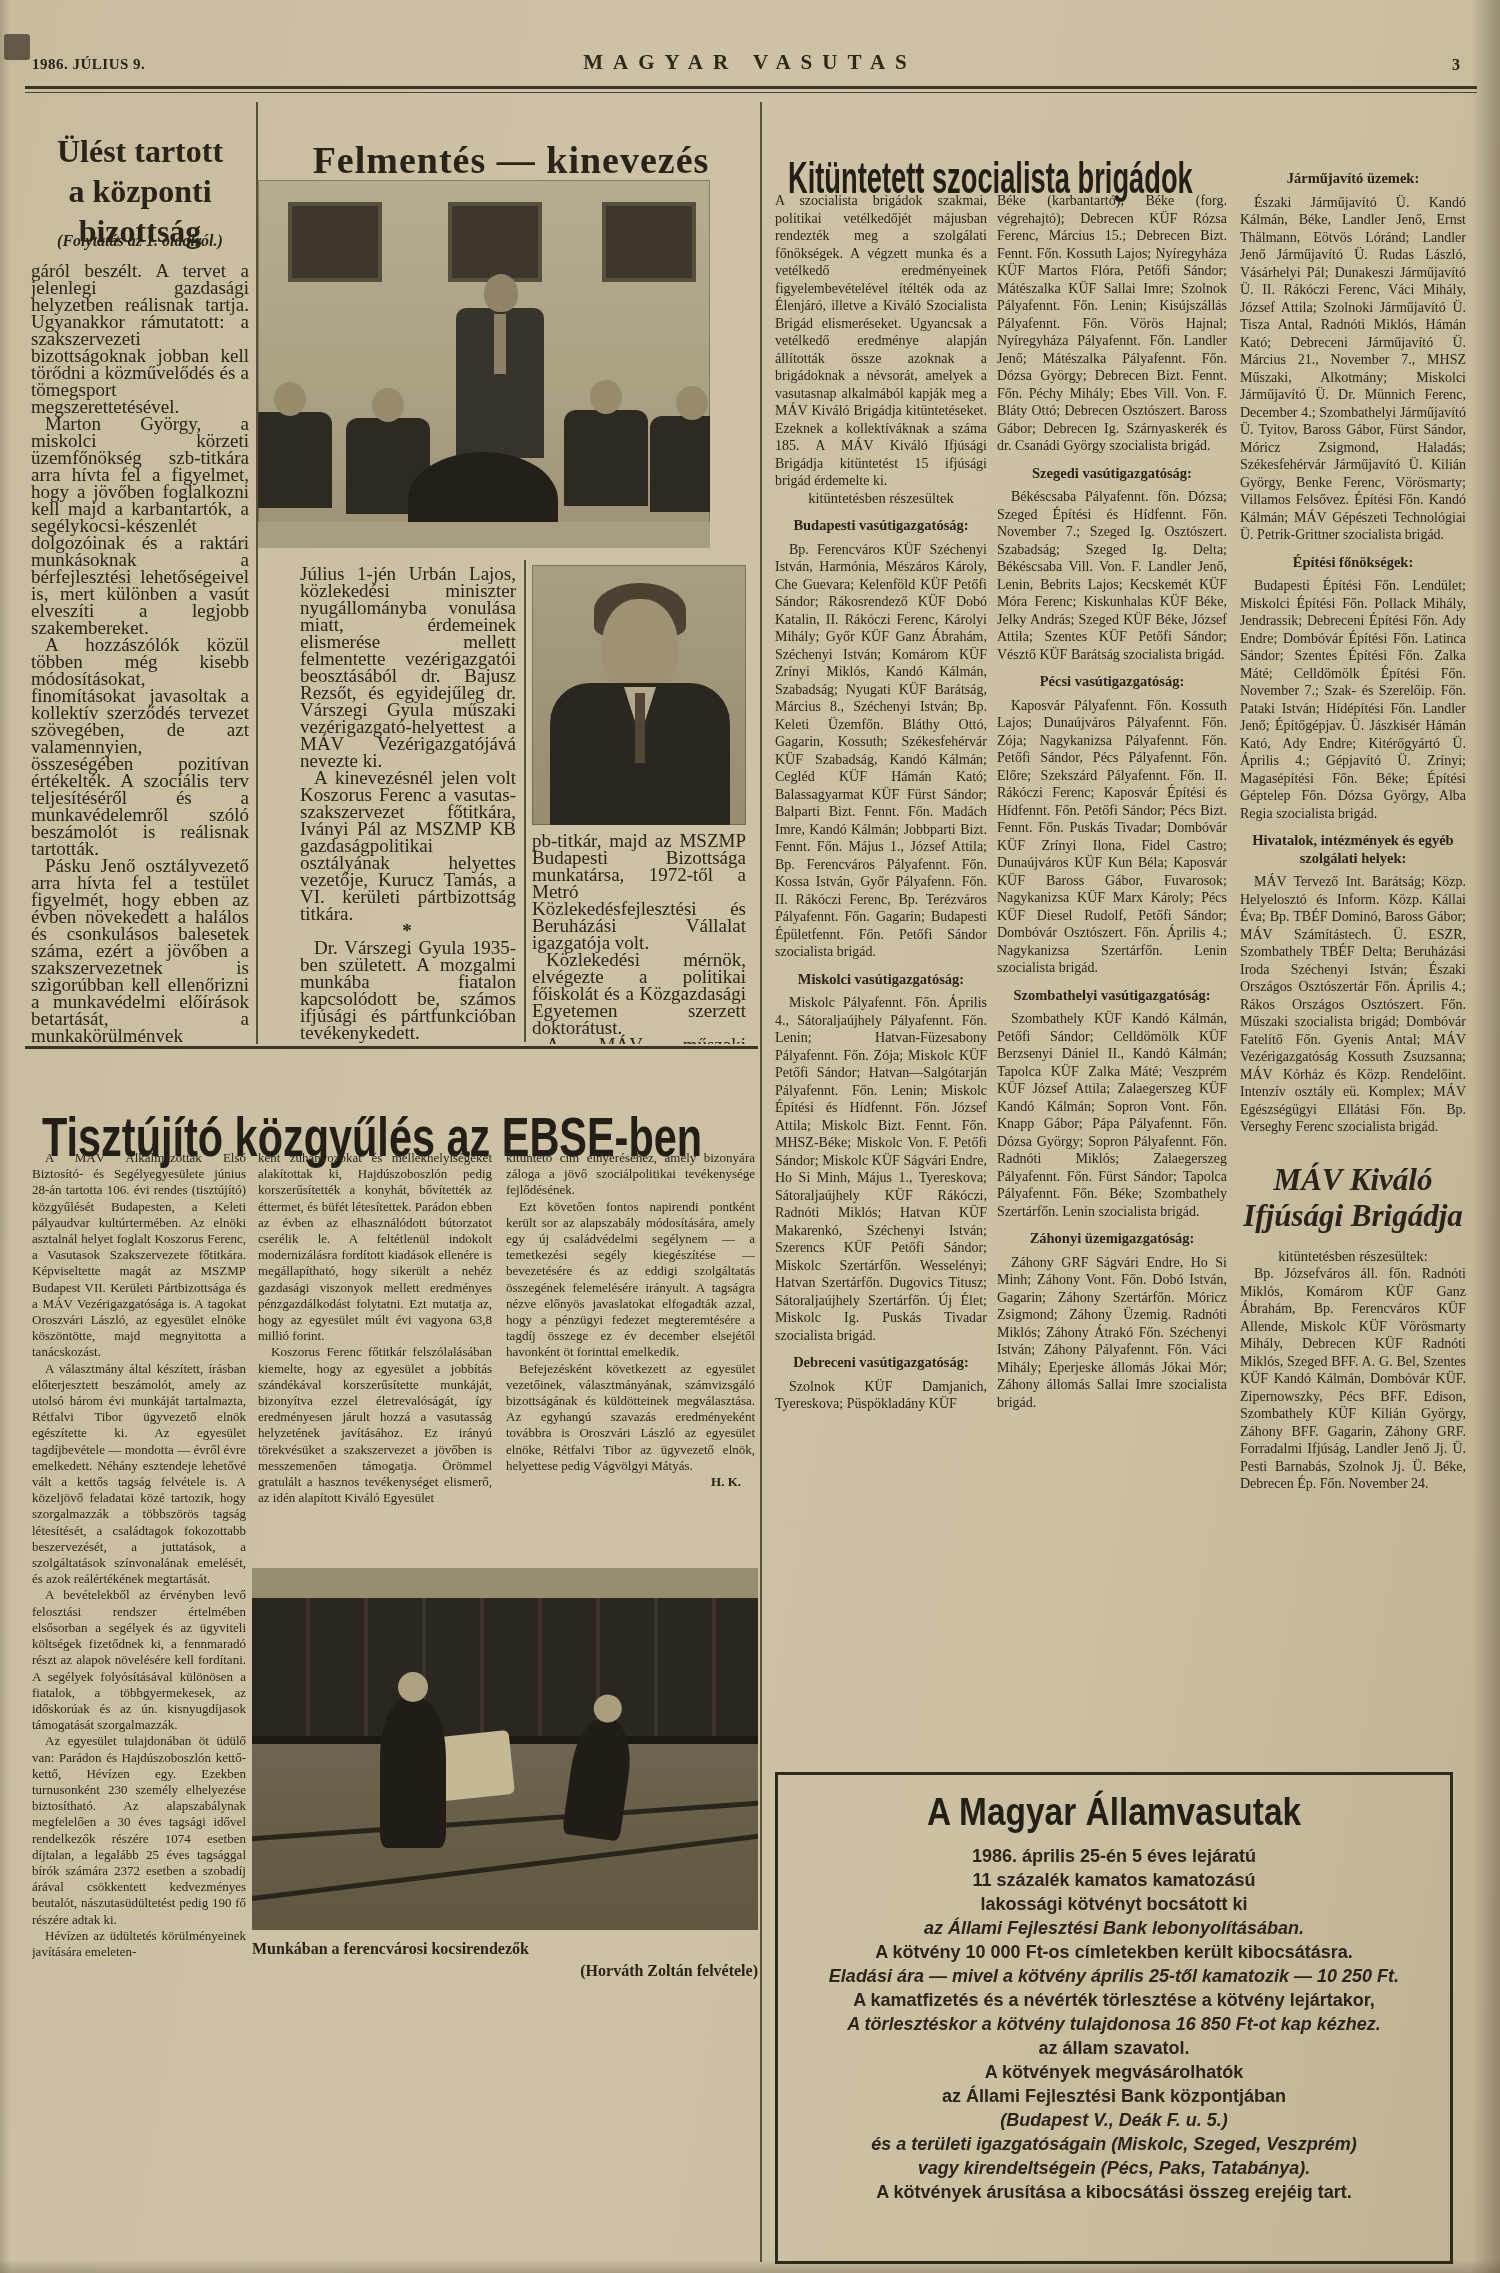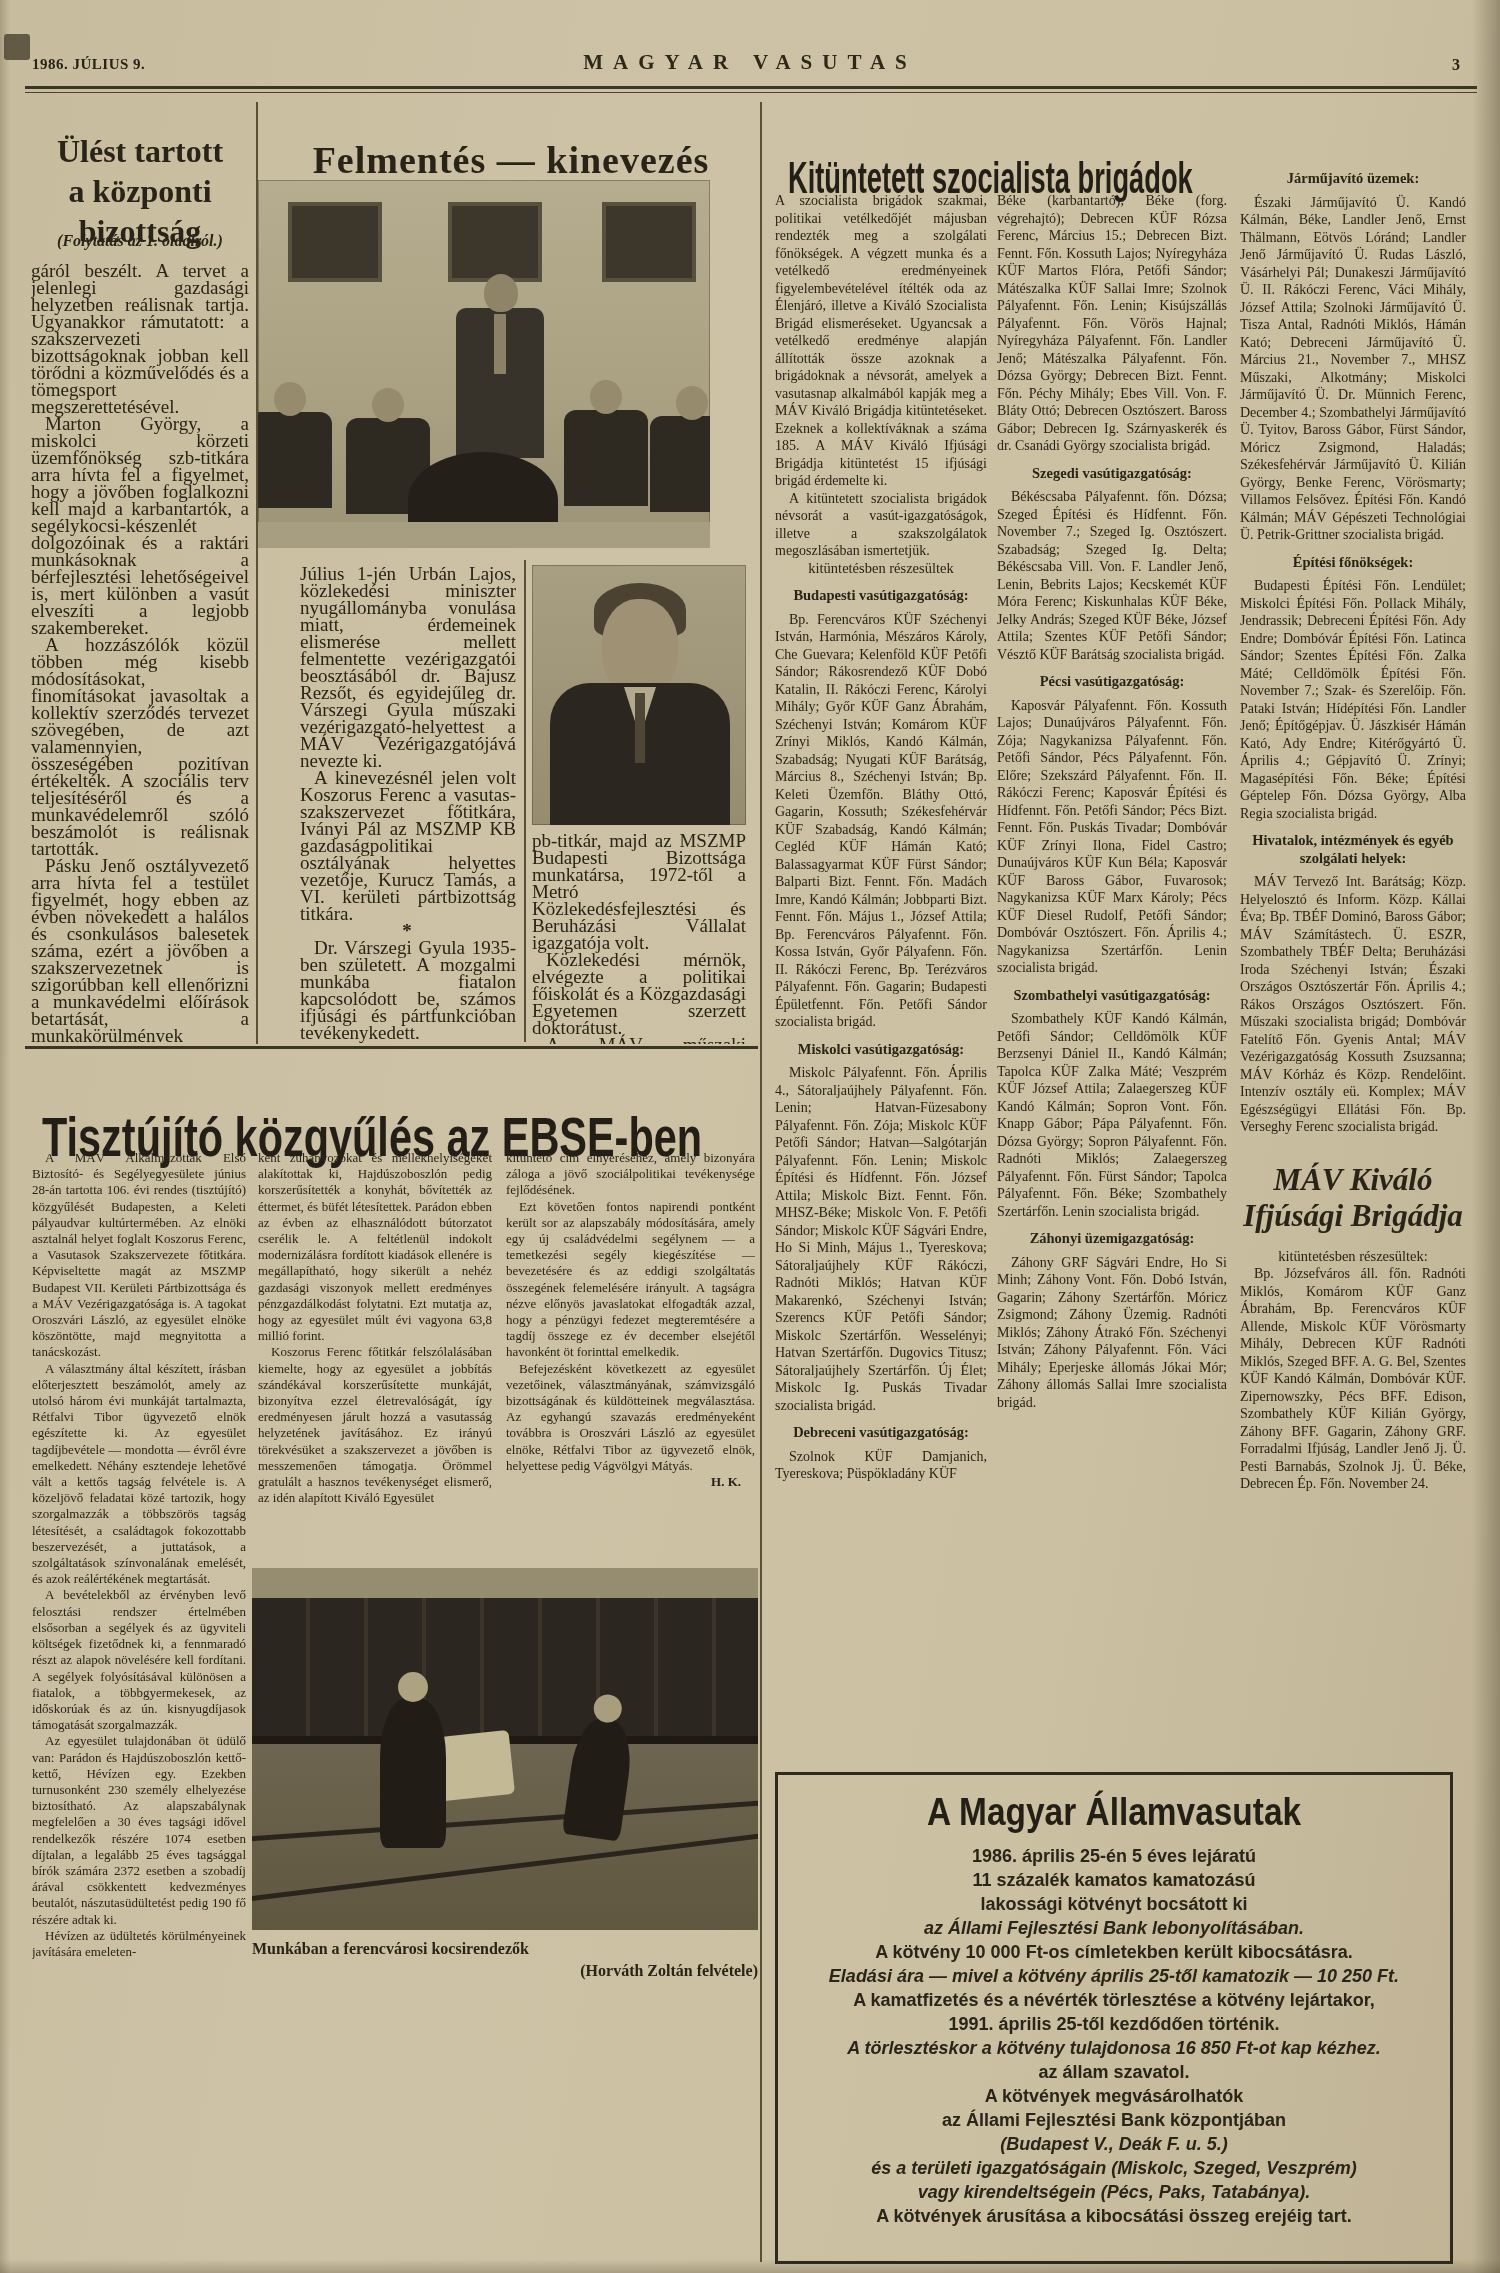--- a/index.html
+++ b/index.html
@@ -161,21 +161,20 @@
     <p>pb-titkár, majd az MSZMP Budapesti Bizottsága munkatársa, 1972-től a Metró Közlekedésfejlesztési és Beruházási Vállalat igazgatója volt.</p>
     <p>Közlekedési mérnök, elvégezte a politikai főiskolát és a Közgazdasági Egyetemen szerzett doktorátust.</p>
     <p>A MÁV műszaki vezérigazgató-helyettesi beosztást 1985. március 15-étől töltötte be.</p>
   </div>
 
 <h2 class="abs br-title">Kitüntetett szocialista brigádok</h2>
 
 <div class="abs br-col br-col1 cont">
   <div class="cont">
       <p>A szocialista brigádok szakmai, politikai vetélkedőjét májusban rendezték meg a szolgálati főnökségek. A végzett munka és a vetélkedő eredményeinek figyelembevételével ítélték oda az Élenjáró, illetve a Kiváló Szocialista Brigád elismeréseket. Ugyancsak a vetélkedő eredménye alapján állították össze azoknak a brigádoknak a névsorát, amelyek a vasutasnap alkalmából kapják meg a MÁV Kiváló Brigádja kitüntetéseket. Ezeknek a kollektíváknak a száma 185. A MÁV Kiváló Ifjúsági Brigádja kitüntetést 15 ifjúsági brigád érdemelte ki.</p>
-      <p>A kitüntetett szocialista brigádok névsorát a vasút-igazgatóságok, illetve a szakszolgálatok megoszlásában ismertetjük.</p>
     </div>
   <p class="centered-sub">kitüntetésben részesültek</p>
   <div>
       <h4 class="sec-head">Budapesti vasútigazgatóság:</h4>
       <p class="sec-body">Bp. Ferencváros KÜF Széchenyi István, Harmónia, Mészáros Károly, Che Guevara; Kelenföld KÜF Petőfi Sándor; Rákosrendező KÜF Dobó Katalin, II. Rákóczi Ferenc, Károlyi Mihály; Győr KÜF Ganz Ábrahám, Széchenyi István; Komárom KÜF Zrínyi Miklós, Kandó Kálmán, Szabadság; Nyugati KÜF Barátság, Március 8., Széchenyi István; Bp. Keleti Üzemfőn. Bláthy Ottó, Gagarin, Kossuth; Székesfehérvár KÜF Szabadság, Kandó Kálmán; Cegléd KÜF Hámán Kató; Balassagyarmat KÜF Fürst Sándor; Balparti Bizt. Fennt. Főn. Madách Imre, Kandó Kálmán; Jobbparti Bizt. Fennt. Főn. Május 1., József Attila; Bp. Ferencváros Pályafennt. Főn. Kossa István, Győr Pályafenn. Főn. II. Rákóczi Ferenc, Bp. Terézváros Pályafennt. Főn. Gagarin; Budapesti Épületfennt. Főn. Petőfi Sándor szocialista brigád.</p>
       <h4 class="sec-head">Miskolci vasútigazgatóság:</h4>
       <p class="sec-body">Miskolc Pályafennt. Főn. Április 4., Sátoraljaújhely Pályafennt. Főn. Lenin; Hatvan-Füzesabony Pályafennt. Főn. Zója; Miskolc KÜF Petőfi Sándor; Hatvan—Salgótarján Pályafennt. Főn. Lenin; Miskolc Építési és Hídfennt. Főn. József Attila; Miskolc Bizt. Fennt. Főn. MHSZ-Béke; Miskolc Von. F. Petőfi Sándor; Miskolc KÜF Ságvári Endre, Ho Si Minh, Május 1., Tyereskova; Sátoraljaújhely KÜF Rákóczi, Radnóti Miklós; Hatvan KÜF Makarenkó, Széchenyi István; Szerencs KÜF Petőfi Sándor; Miskolc Szertárfőn. Wesselényi; Hatvan Szertárfőn. Dugovics Titusz; Sátoraljaújhely Szertárfőn. Új Élet; Miskolc Ig. Puskás Tivadar szocialista brigád.</p>
       <h4 class="sec-head">Debreceni vasútigazgatóság:</h4>
       <p class="sec-body">Szolnok KÜF Damjanich, Tyereskova; Püspökladány KÜF</p>
     </div>
@@ -215,21 +214,20 @@
 <div class="abs adbox">
   <div class="ad-title">A Magyar Államvasutak</div>
   <div class="ad-lines">
       <p>1986. április 25-én 5 éves lejáratú</p>
       <p>11 százalék kamatos kamatozású</p>
       <p>lakossági kötvényt bocsátott ki</p>
       <p class="it">az Állami Fejlesztési Bank lebonyolításában.</p>
       <p>A kötvény 10 000 Ft-os címletekben került kibocsátásra.</p>
       <p class="it">Eladási ára — mivel a kötvény április 25-től kamatozik — 10 250 Ft.</p>
       <p>A kamatfizetés és a névérték törlesztése a kötvény lejártakor,</p>
-      <p>1991. április 25-től kezdődően történik.</p>
       <p class="it">A törlesztéskor a kötvény tulajdonosa 16 850 Ft-ot kap kézhez.</p>
       <p>az állam szavatol.</p>
       <p>A kötvények megvásárolhatók</p>
       <p>az Állami Fejlesztési Bank központjában</p>
       <p class="it">(Budapest V., Deák F. u. 5.)</p>
       <p class="it">és a területi igazgatóságain (Miskolc, Szeged, Veszprém)</p>
       <p class="it">vagy kirendeltségein (Pécs, Paks, Tatabánya).</p>
       <p>A kötvények árusítása a kibocsátási összeg erejéig tart.</p>
     </div>
 </div>

